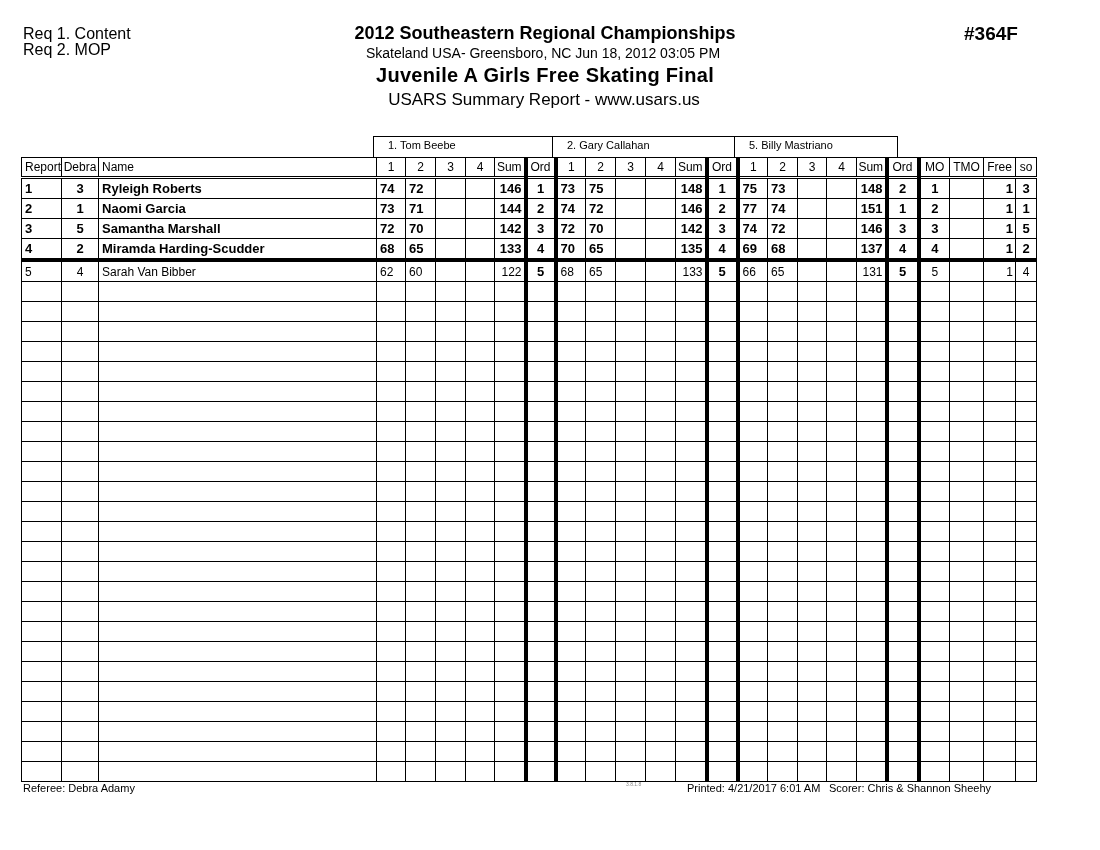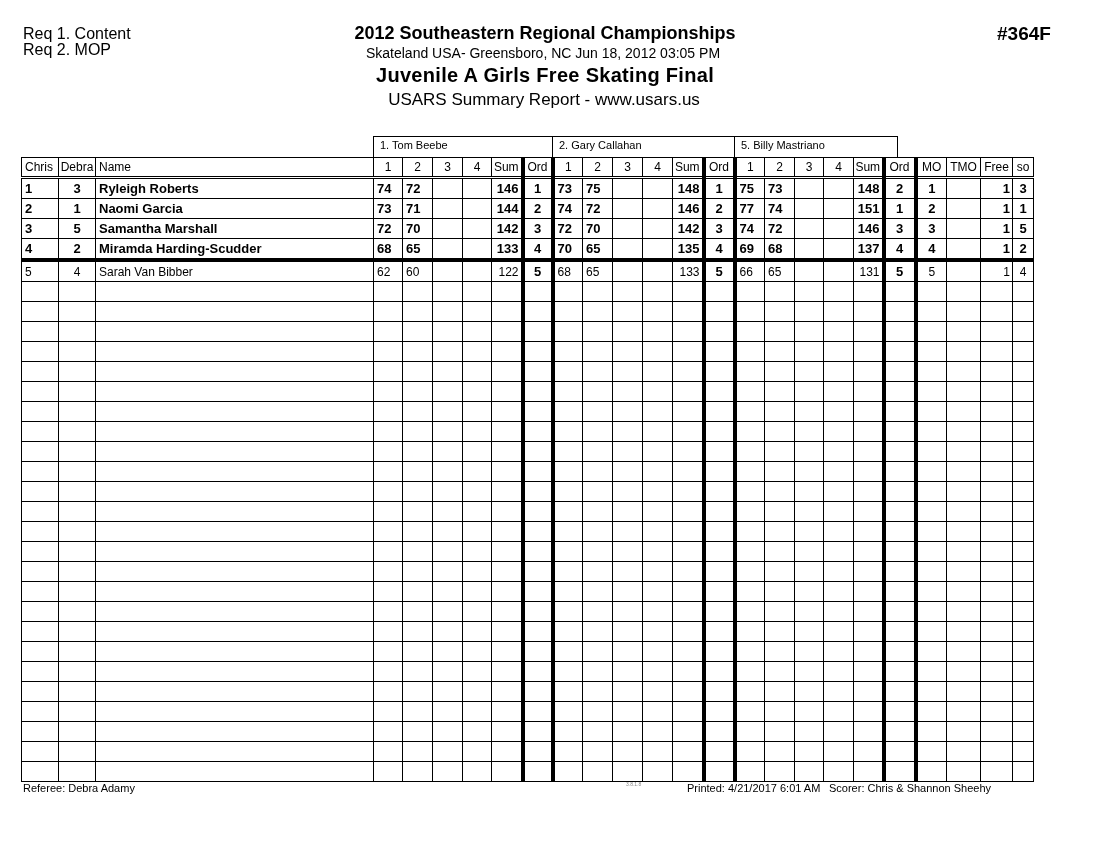--- a/index.html
+++ b/index.html
@@ -5,34 +5,34 @@
   html, body { margin:0; padding:0; background:#fff; }
   body { width:1100px; height:850px; position:relative; overflow:hidden;
          font-family:"Liberation Sans", sans-serif; color:#000; }
   .abs { position:absolute; white-space:nowrap; }
   .req { left:23px; font-size:16px; }
   .center { left:0; width:1100px; text-align:center; }
   .h1 { top:23px; font-size:18px; font-weight:bold; left:-5px; }
   .h2 { top:45px; font-size:14px; left:-7px; }
   .h3 { top:64px; font-size:20px; font-weight:bold; letter-spacing:0.3px; left:-5px; }
   .h4 { top:90px; font-size:17px; left:-6px; }
-  .eventno { top:23px; left:964px; font-size:19px; font-weight:bold;margin-left:33px; }
+  .eventno { top:23px; left:964px; font-size:19px; font-weight:bold; }
 
   table.grid { position:absolute; left:21px; top:157px; border-collapse:collapse; table-layout:fixed; }
   table.grid td { border:1px solid #000; height:19px; padding:0; font-size:12px; overflow:hidden; white-space:nowrap; }
   table.grid tr.hdr td { height:18px; border-bottom:3px double #000; }
   table.grid td.c { text-align:center; }
   table.grid td.r { text-align:right; padding-right:2px; }
   table.grid td.l { padding-left:3px; }
   table.grid td.tl { border-left:4px solid #000; }
   table.grid tr.cut td { border-bottom:4px solid #000; }
   table.grid tr.bold td { font-weight:bold; font-size:13px; }
   table.grid td.b { font-weight:bold; font-size:13px; }
 
-  .jbox { position:absolute; top:136px; height:21px; border:1px solid #000; border-bottom:none; font-size:11px; box-sizing:border-box; padding:2px 0 0 6px; }
+  .jbox { position:absolute; top:136px; height:21px; border:1px solid #000; border-bottom:none; font-size:11px; box-sizing:border-box; padding:2px 0 0 14px; }
   .footer { top:782px; font-size:11px; }
   .ver { top:781px; left:626px; font-size:5px; color:#888; }
 </style>
 </head>
 <body>
 
 <div class="abs req" style="top:25px">Req 1. Content</div>
 <div class="abs req" style="top:41px">Req 2. MOP</div>
 
 <div class="abs center h1">2012 Southeastern Regional Championships</div>
@@ -68,21 +68,21 @@
       <col style="width:30px">
       <col style="width:30px">
       <col style="width:32px">
     <col style="width:31px">
       <col style="width:34px">
       <col style="width:32px">
       <col style="width:21px">
   </colgroup>
   <tbody id="tbody">
     <tr class="hdr">
-      <td class="l">Chris</td>
+      <td class="l">Report</td>
       <td class="c">Debra</td>
       <td class="l">Name</td>
       <td class="c">1</td>
       <td class="c">2</td>
       <td class="c">3</td>
       <td class="c">4</td>
       <td class="c">Sum</td>
       <td class="c tl">Ord</td>
       <td class="c tl">1</td>
       <td class="c">2</td>

